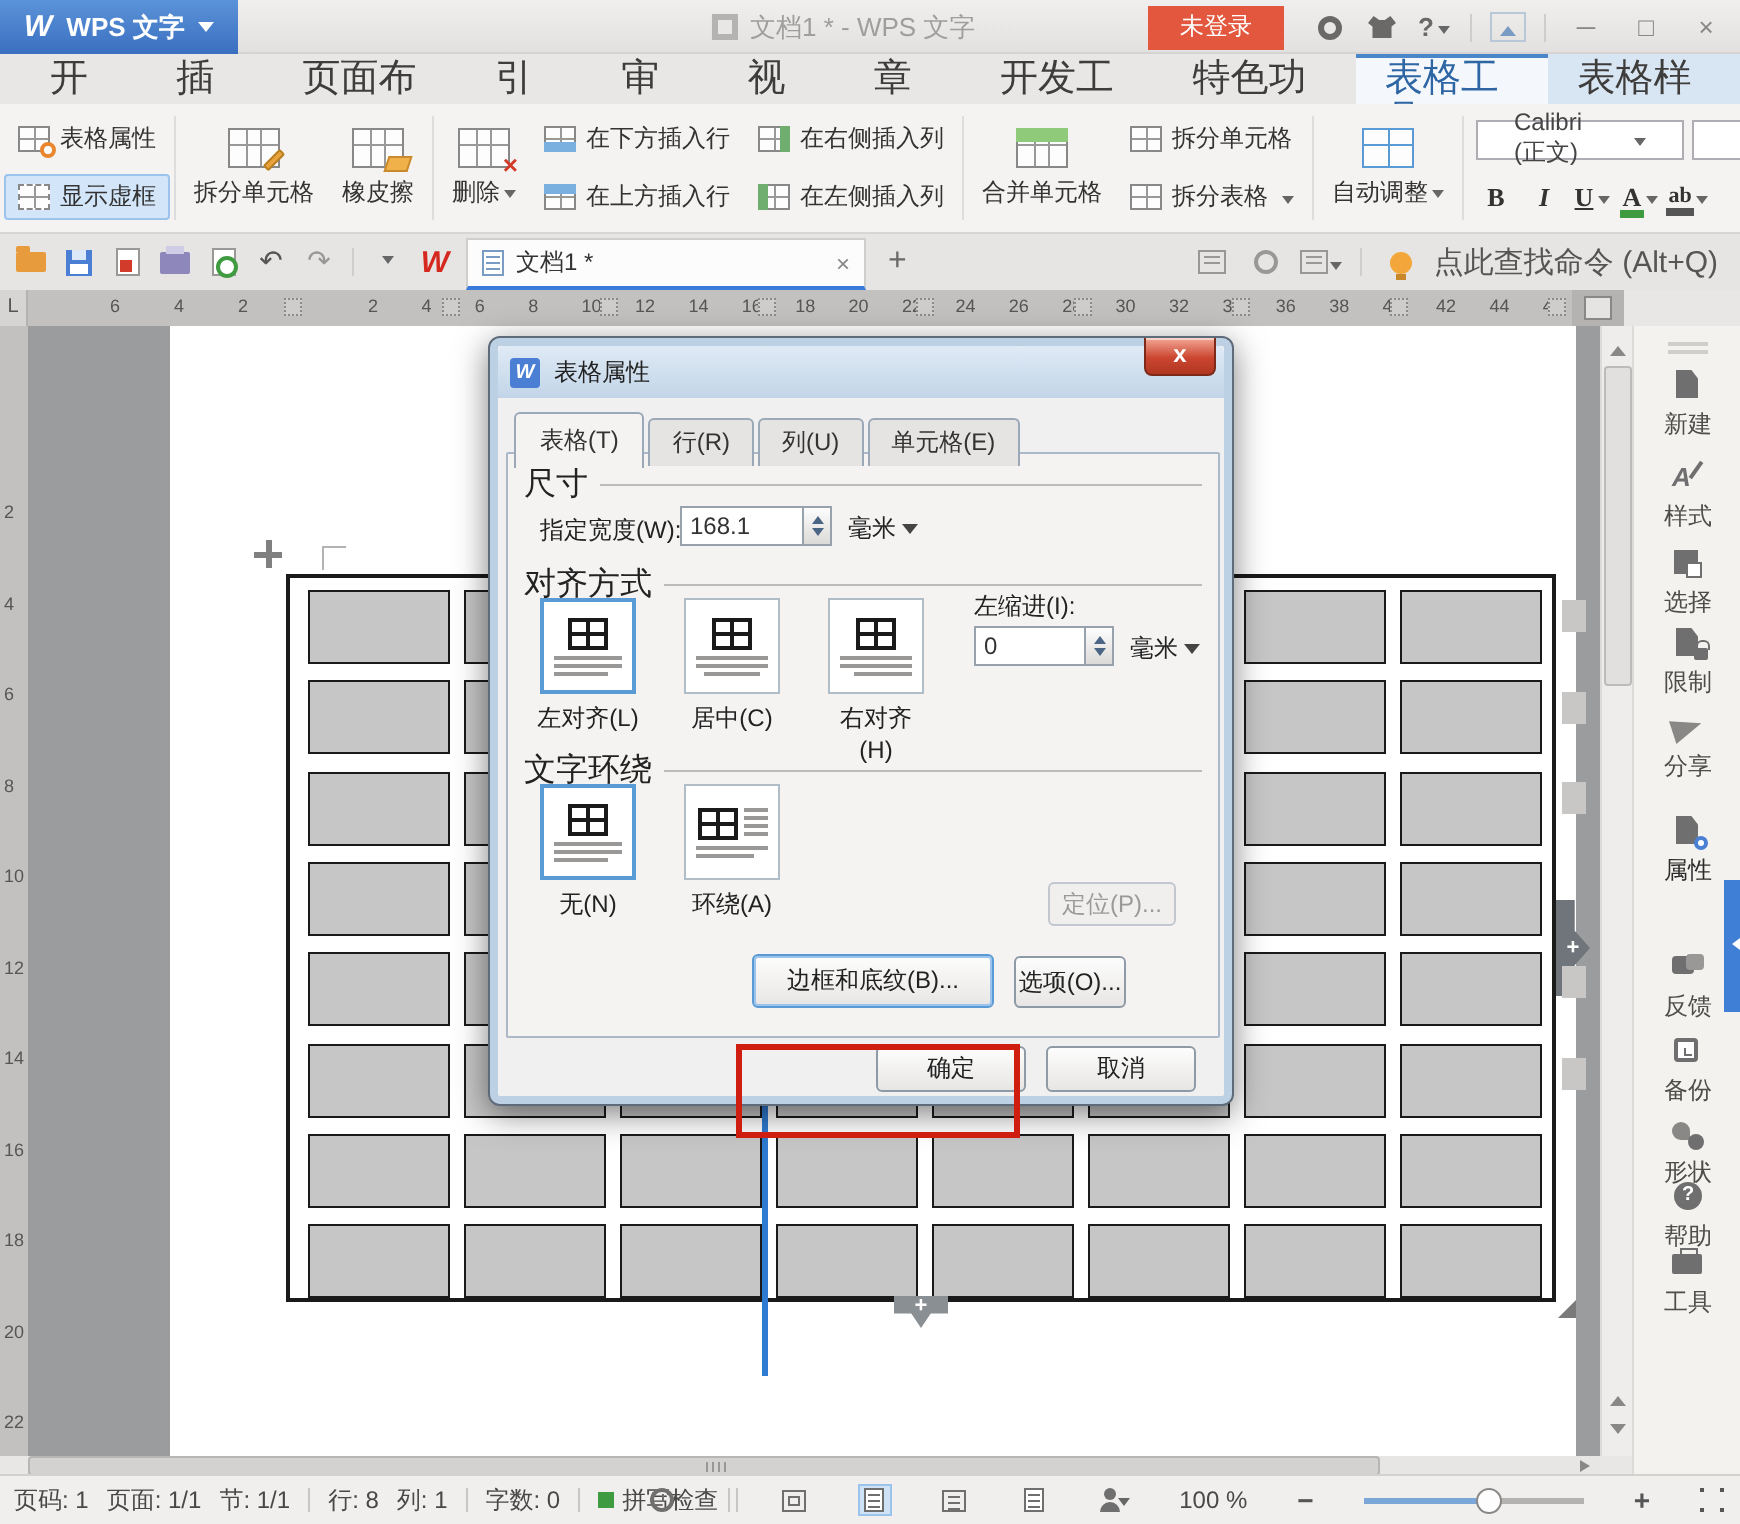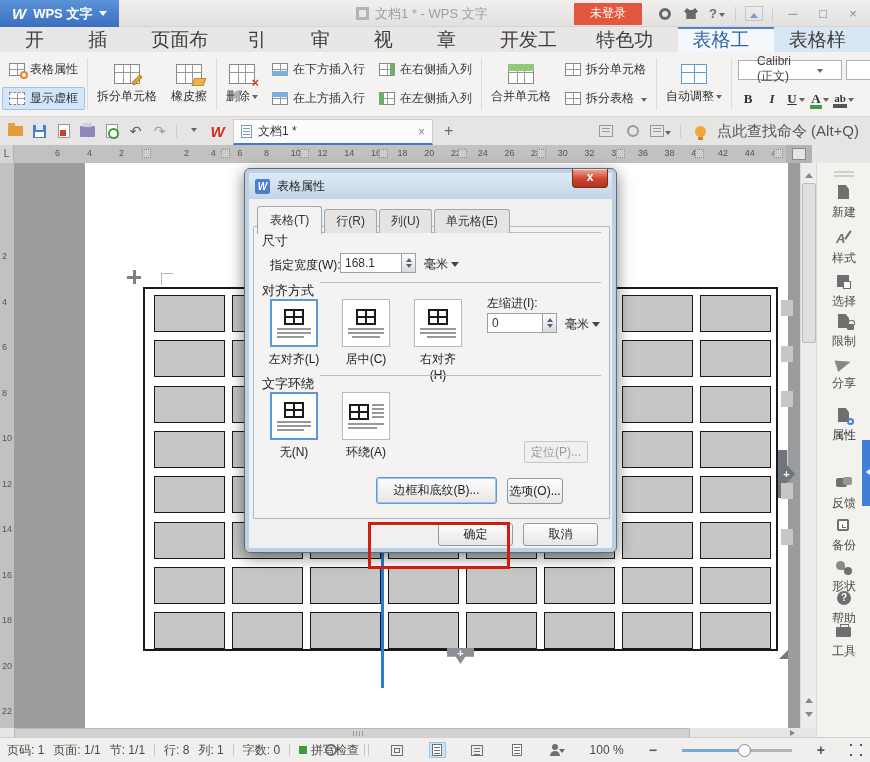--- a/index.html
+++ b/index.html
@@ -190,21 +190,21 @@
 
 .dialog{position:absolute;left:244px;top:168px;width:373px;height:385px;background:#f0f0f0;border:1px solid #5d6b7a;border-radius:6px;box-shadow:0 4px 16px rgba(0,0,0,.5),inset 0 0 0 4px #bdd1e5;z-index:30}
 .dtitlebar{position:absolute;left:4px;top:4px;right:4px;height:26px;display:flex;align-items:center;gap:7px;padding:0 6px;background:linear-gradient(#dfeaf5,#c2d5e8);border-radius:3px 3px 0 0}
 .dlogo{width:15px;height:15px;background:#4a7fd4;border-radius:2px;color:#fff;font-weight:bold;font-size:10px;text-align:center;line-height:15px;font-style:italic}
 .dtitle-txt{font-size:12px;color:#222}
 .dclose{position:absolute;right:8px;top:0;width:36px;height:19px;background:linear-gradient(#f2a896,#cc4630 55%,#b03620);border:1px solid #7e2a1a;border-top:none;border-radius:0 0 4px 4px;color:#fff;text-align:center;line-height:17px;font-weight:bold;font-size:12px;box-shadow:inset 0 1px 0 rgba(255,255,255,.5);cursor:pointer}
 .dtabs{position:absolute;left:12px;top:37px;display:flex;align-items:flex-end;z-index:2}
 .dtab{padding:3px 11px;border:1px solid #9aa8b8;border-bottom:none;background:#e6e4e2;border-radius:3px 3px 0 0;margin-right:2px;font-size:12px;cursor:pointer}
 .dtab.active{background:#f4f3f2;padding:5px 12px;margin-bottom:-1px}
 .dpage{position:absolute;left:8px;top:57px;width:357px;height:293px;border:1px solid #aab8c8;background:#f4f3f2;border-radius:1px}
-.legend-row{position:absolute;display:flex;gap:6px;font-size:13px;color:#222}
+.legend-row{position:absolute;display:flex;align-items:center;gap:6px;font-size:16px;color:#222}
 .legend-line{height:1px;background:#bdbab7}
 .dlabel{position:absolute;font-size:12px;color:#222}
 .din{position:absolute;border:1px solid #98a2ac;background:#fff;height:20px;display:flex;align-items:center;padding:0 4px;font-size:12px}
 .spin{position:absolute;width:14px;height:20px;border:1px solid #98a2ac;border-left:none;background:linear-gradient(#fdfdfd,#dcdad8);display:flex;flex-direction:column;align-items:center;justify-content:space-around;cursor:pointer}
 .sp-u{width:0;height:0;border:3px solid transparent;border-bottom:4px solid #4a6684}
 .sp-d{width:0;height:0;border:3px solid transparent;border-top:4px solid #4a6684}
 .unit-dd{position:absolute;display:flex;align-items:center;gap:3px;font-size:12px;color:#222;cursor:pointer}
 .unit-dd::after{content:"";width:0;height:0;border:4px solid transparent;border-top:5px solid #444;margin-top:4px}
 .opt{position:absolute;width:52px;text-align:center;font-size:12px;color:#222;cursor:pointer}
 .opt-box{width:48px;height:48px;margin:0 auto 4px;background:#fff;border:1px solid #b0bcc6;display:flex;flex-direction:column;align-items:center;justify-content:center;gap:3px;padding:5px}

